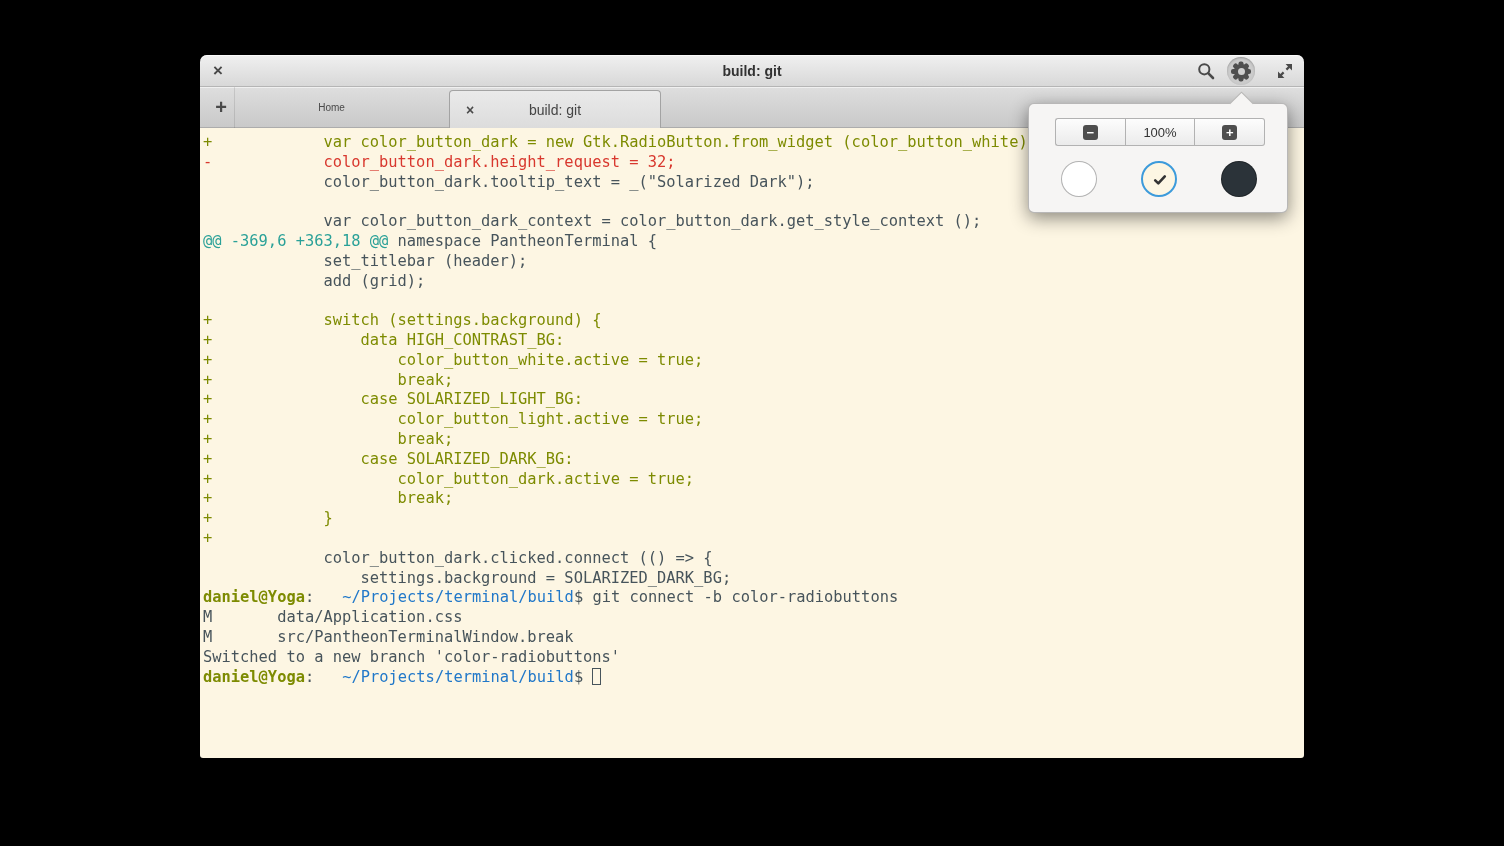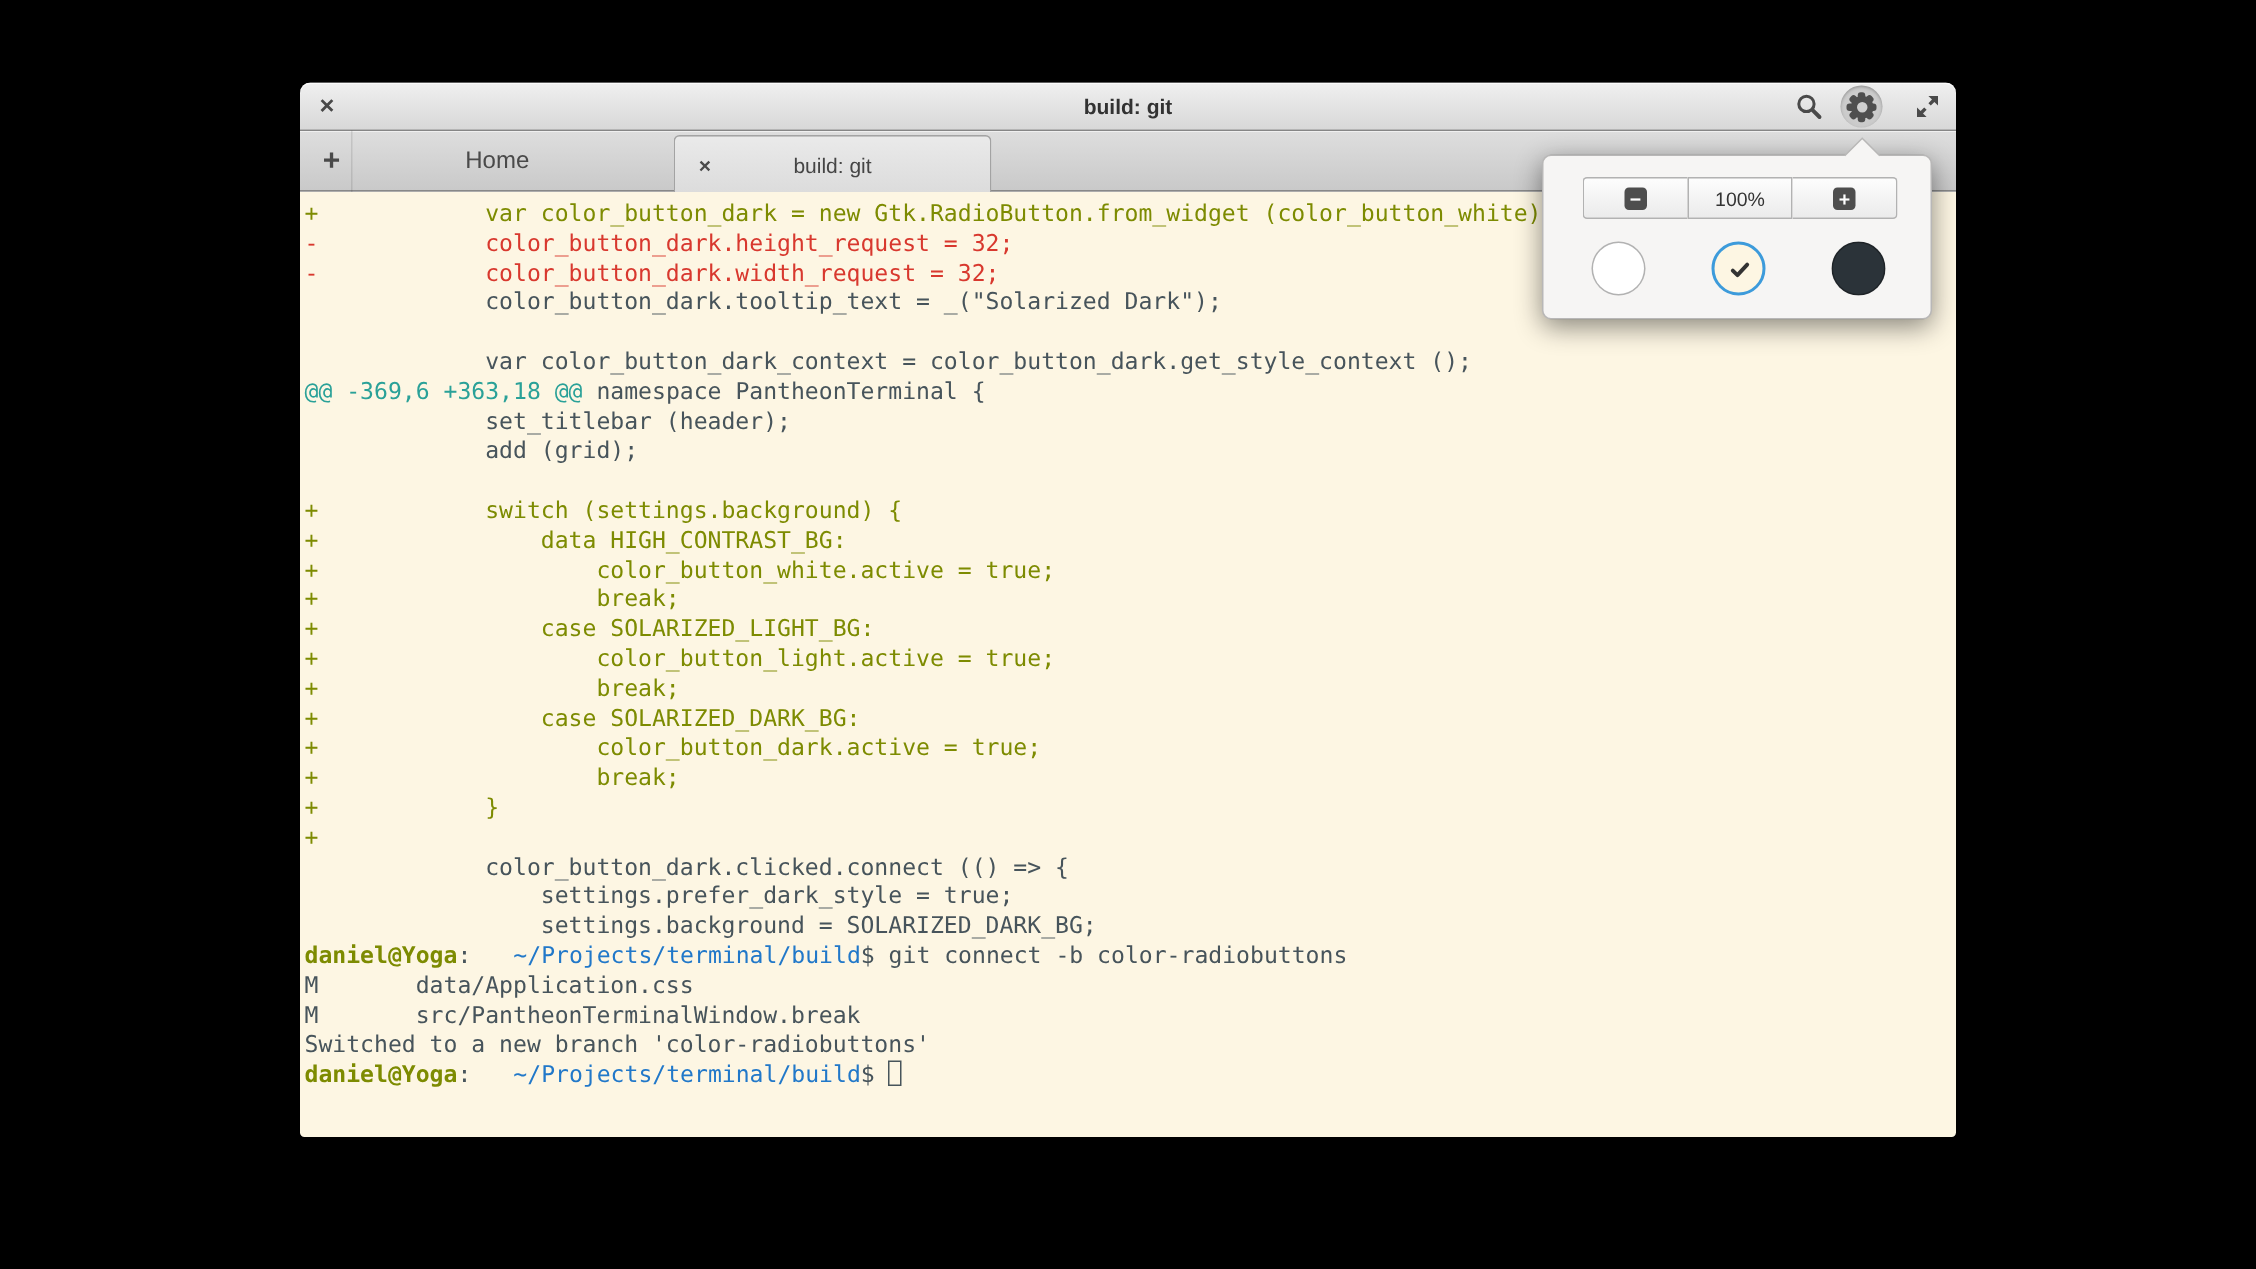--- a/index.html
+++ b/index.html
@@ -42,21 +42,21 @@
   
   .tabbar { position:relative; height:41px;
             background:linear-gradient(#dedede,#c9c9c9);
             border-bottom:1px solid #acacac;
             box-shadow:inset 0 1px 0 rgba(255,255,255,.55); }
   .newtab { position:absolute; left:8px; top:7px; width:26px; height:26px;
             display:flex; align-items:center; justify-content:center;
             font-size:20px; font-weight:bold; color:#4a4a4a; }
   .tab-home { position:absolute; left:34px; top:0; width:194px; height:41px;
               display:flex; align-items:center; justify-content:center;
-              font-size:16px; color:#4a4a4a; border-left:1px solid rgba(0,0,0,.10); }
+              font-size:10px; color:#4a4a4a; border-left:1px solid rgba(0,0,0,.10); }
   .tab-active { position:absolute; left:249px; top:3px; width:212px; height:38px;
                 background:linear-gradient(#eaeaea,#dcdcdc);
                 border:1px solid #a3a3a3; border-bottom:none;
                 border-radius:4px 4px 0 0;
                 display:flex; align-items:center; }
   .tab-close { position:absolute; left:10px; width:20px; text-align:center;
                font-size:14px; font-weight:bold; color:#4a4a4a; }
   .tab-label { flex:1; text-align:center; font-size:14px; color:#454545; }
 
   
@@ -139,42 +139,40 @@
     <div class="tab-home">Home</div>
     <div class="tab-active">
       <span class="tab-close">×</span>
       <span class="tab-label">build: git</span>
     </div>
   </div>
 
   <div class="terminal">
       <div class="tline"><span class="seg-a">+            var color_button_dark = new Gtk.RadioButton.from_widget (color_button_white);</span></div>
       <div class="tline"><span class="seg-r">-            color_button_dark.height_request = 32;</span></div>
-      <div class="tline"><span class="seg-r">-            color_button_dark.width_request = 32;</span></div>
       <div class="tline"><span class="seg-d">             color_button_dark.tooltip_text = _("Solarized Dark");</span></div>
       <div class="tline">&nbsp;</div>
       <div class="tline"><span class="seg-d">             var color_button_dark_context = color_button_dark.get_style_context ();</span></div>
       <div class="tline"><span class="seg-h">@@ -369,6 +363,18 @@</span><span class="seg-d"> namespace PantheonTerminal {</span></div>
       <div class="tline"><span class="seg-d">             set_titlebar (header);</span></div>
       <div class="tline"><span class="seg-d">             add (grid);</span></div>
       <div class="tline">&nbsp;</div>
       <div class="tline"><span class="seg-a">+            switch (settings.background) {</span></div>
       <div class="tline"><span class="seg-a">+                data HIGH_CONTRAST_BG:</span></div>
       <div class="tline"><span class="seg-a">+                    color_button_white.active = true;</span></div>
       <div class="tline"><span class="seg-a">+                    break;</span></div>
       <div class="tline"><span class="seg-a">+                case SOLARIZED_LIGHT_BG:</span></div>
       <div class="tline"><span class="seg-a">+                    color_button_light.active = true;</span></div>
       <div class="tline"><span class="seg-a">+                    break;</span></div>
       <div class="tline"><span class="seg-a">+                case SOLARIZED_DARK_BG:</span></div>
       <div class="tline"><span class="seg-a">+                    color_button_dark.active = true;</span></div>
       <div class="tline"><span class="seg-a">+                    break;</span></div>
       <div class="tline"><span class="seg-a">+            }</span></div>
       <div class="tline"><span class="seg-a">+</span></div>
       <div class="tline"><span class="seg-d">             color_button_dark.clicked.connect (() =&gt; {</span></div>
-      <div class="tline"><span class="seg-d">                 settings.prefer_dark_style = true;</span></div>
       <div class="tline"><span class="seg-d">                 settings.background = SOLARIZED_DARK_BG;</span></div>
       <div class="tline"><span class="seg-pg">daniel@Yoga</span><span class="seg-d">:</span><span class="seg-pb">~/Projects/terminal/build</span><span class="seg-d">$ git connect -b color-radiobuttons</span></div>
       <div class="tline"><span class="seg-d">M       data/Application.css</span></div>
       <div class="tline"><span class="seg-d">M       src/PantheonTerminalWindow.break</span></div>
       <div class="tline"><span class="seg-d">Switched to a new branch 'color-radiobuttons'</span></div>
       <div class="tline"><span class="seg-pg">daniel@Yoga</span><span class="seg-d">:</span><span class="seg-pb">~/Projects/terminal/build</span><span class="seg-d">$ </span><span class="cursor"></span></div>
     </div>
 </div>
 
 <div class="popover">

